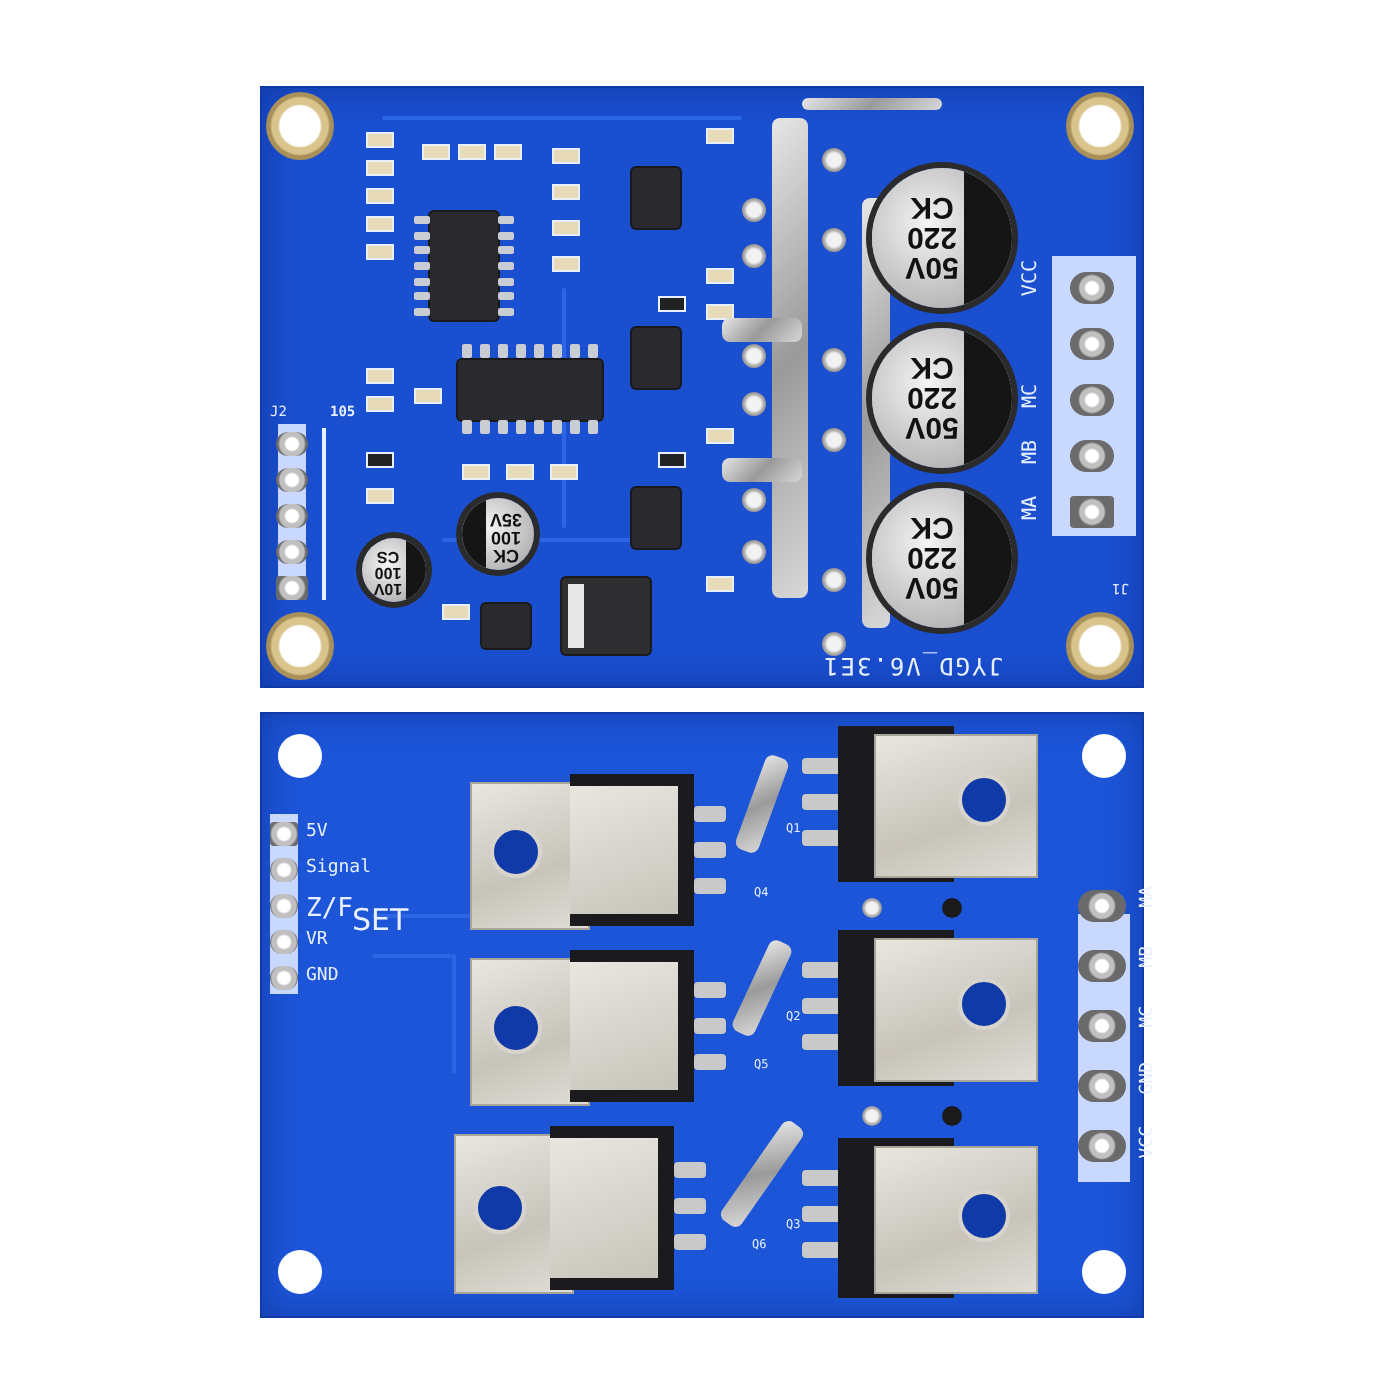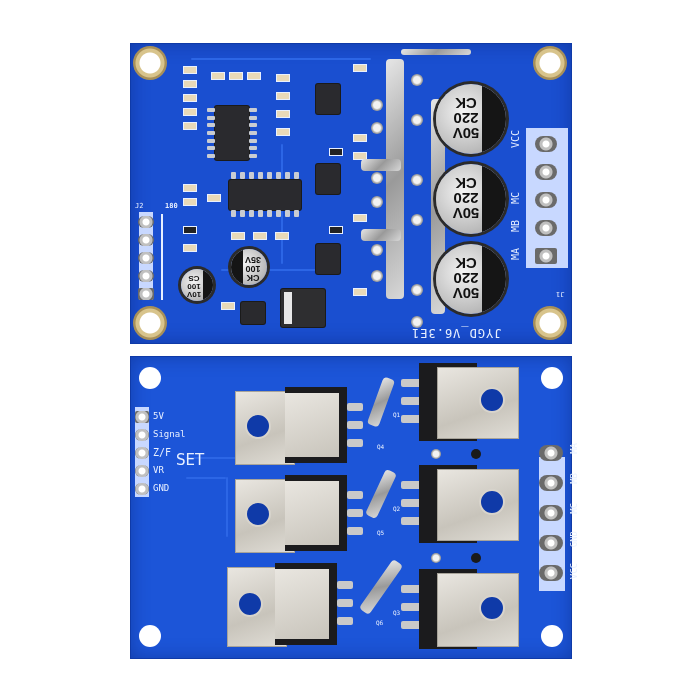--- a/index.html
+++ b/index.html
@@ -166,21 +166,21 @@
   <div class="ecap" style="left:50px;top:225px;width:32px;height:32px;">
     <div class="band" style="right:0;width:10px;"></div>
     <div class="txt" style="left:2px;top:5px;width:22px;font-size:8px;">
       <div>10V</div>
       <div>100</div>
       <div>CS</div>
     </div>
   </div>
 
   <div class="silk abs" style="left:4px;top:158px;font-size:7px;">J2</div>
-  <div class="silk abs" style="left:34px;top:158px;font-size:7px;font-weight:bold;">180</div>
+  <div class="silk abs" style="left:34px;top:158px;font-size:7px;font-weight:bold;">105</div>
   <div class="hdr-strip" style="left:8px;top:168px;width:14px;height:88px;"></div>
   <div class="hdr-pad" style="left:7px;top:172px;"></div>
   <div class="hdr-pad" style="left:7px;top:190px;"></div>
   <div class="hdr-pad" style="left:7px;top:208px;"></div>
   <div class="hdr-pad" style="left:7px;top:226px;"></div>
   <div class="hdr-pad sq" style="left:7px;top:244px;"></div>
   <div class="abs" style="left:30px;top:170px;width:2px;height:86px;background:#e8f0ff;"></div>
 
   <div class="pad" style="left:240px;top:55px;width:12px;height:12px;"></div>
   <div class="pad" style="left:240px;top:78px;width:12px;height:12px;"></div>
@@ -252,21 +252,21 @@
   <div class="trace" style="left:95px;top:120px;width:2px;height:60px;"></div>
 
   <div class="hdr-strip" style="left:4px;top:50px;width:14px;height:90px;"></div>
   <div class="hdr-pad sq" style="left:4px;top:54px;width:14px;height:12px;"></div>
   <div class="hdr-pad" style="left:4px;top:72px;width:14px;height:12px;"></div>
   <div class="hdr-pad" style="left:4px;top:90px;width:14px;height:12px;"></div>
   <div class="hdr-pad" style="left:4px;top:108px;width:14px;height:12px;"></div>
   <div class="hdr-pad" style="left:4px;top:126px;width:14px;height:12px;"></div>
   <div class="silk abs" style="left:22px;top:54px;font-size:9px;">5V</div>
   <div class="silk abs" style="left:22px;top:72px;font-size:9px;">Signal</div>
-  <div class="silk abs" style="left:22px;top:90px;font-size:10px;">Z/F</div>
+  <div class="silk abs" style="left:22px;top:90px;font-size:13px;">Z/F</div>
   <div class="silk abs" style="left:22px;top:108px;font-size:9px;">VR</div>
   <div class="silk abs" style="left:22px;top:126px;font-size:9px;">GND</div>
   <div class="silk abs" style="left:45px;top:94px;font-size:15px;font-family:'DejaVu Sans',sans-serif;">SET</div>
 
   <div class="fet" style="left:104px;top:30px;width:130px;height:76px;">
     <div class="tab" style="left:0;top:4px;width:58px;height:72px;"></div>
     <div class="body" style="left:50px;top:0;width:62px;height:76px;"></div>
     <div class="abs" style="left:50px;top:6px;width:54px;height:64px;background:linear-gradient(160deg,#e9e6e0,#c8c4bb);"></div>
     <div class="hole" style="left:10px;top:26px;"></div>
     <div class="leg" style="left:112px;top:16px;width:16px;"></div>

